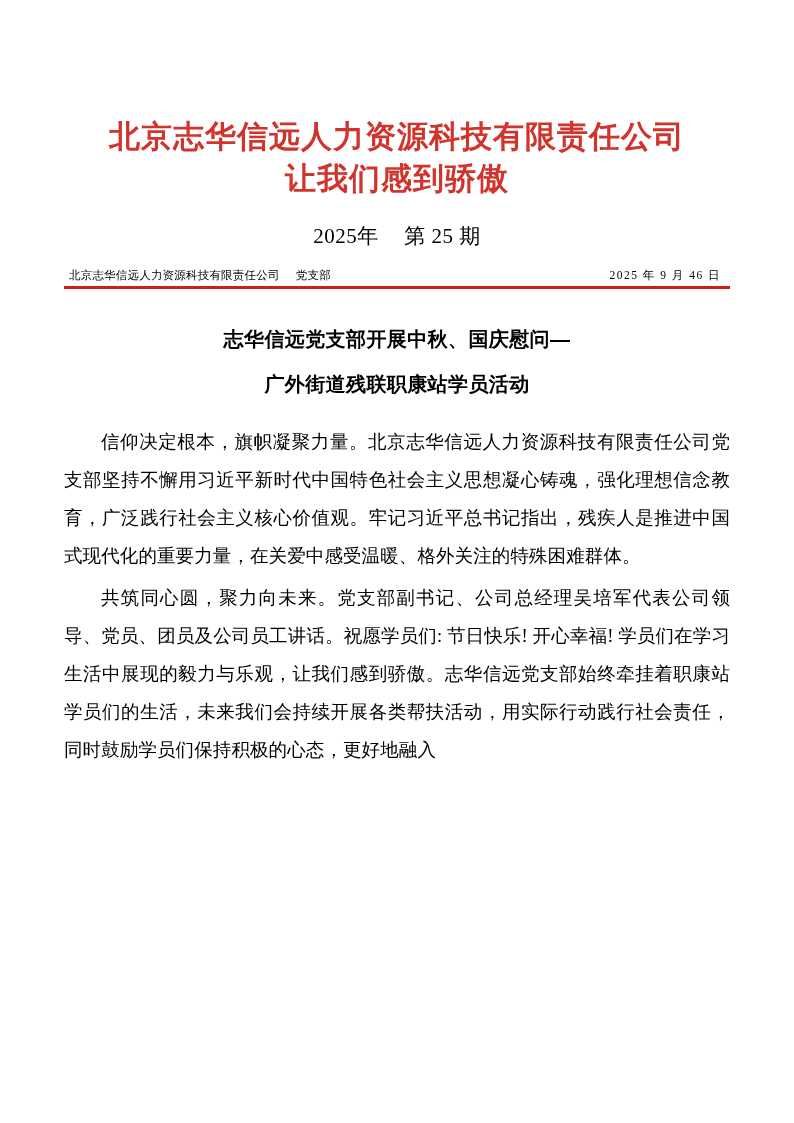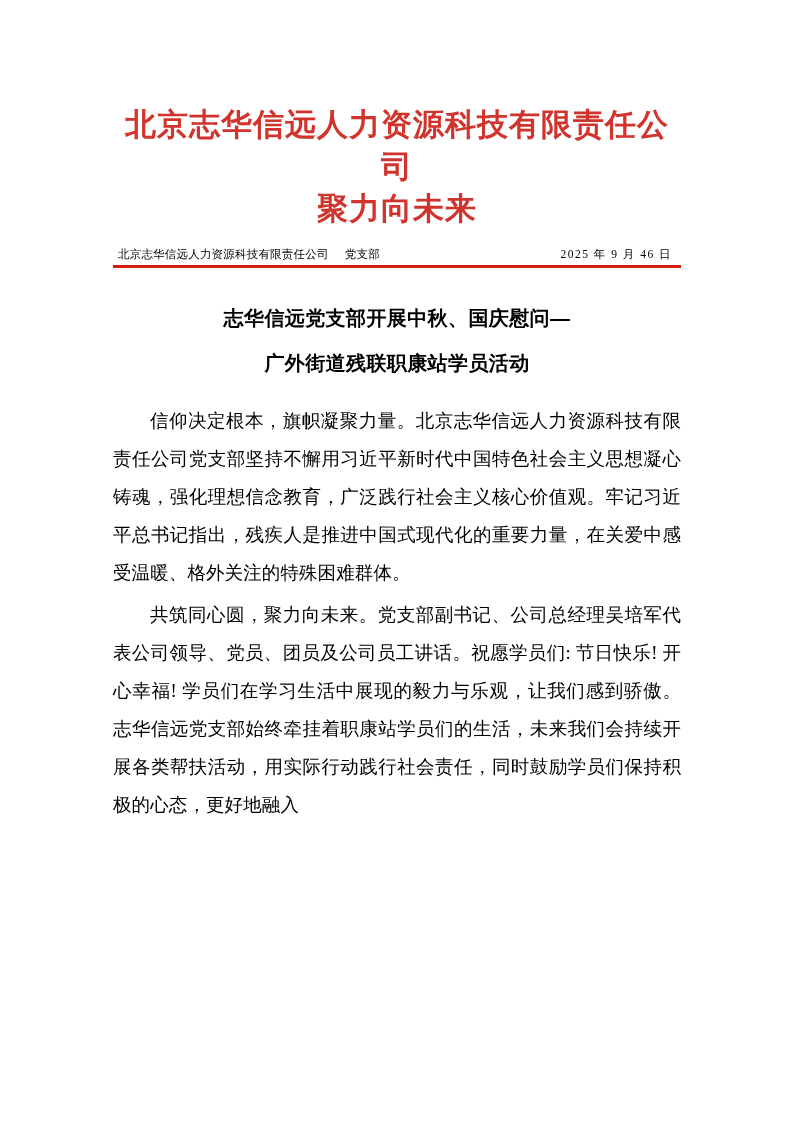--- a/index.html
+++ b/index.html
@@ -14,22 +14,23 @@
     overflow: hidden;
     font-family: "Liberation Serif", "DejaVu Serif", serif;
     color: #000000;
     -webkit-font-smoothing: antialiased;
   }
   .page {
     position: relative;
     width: 794px;
     height: 1007px;
     box-sizing: border-box;
-    padding: 0 113px;
+    padding: 0 64px;
     background: #ffffff;
+    margin-top: 12px;
   }
 
   
   .masthead {
     padding-top: 104px;
   }
   .doc-title {
     text-align: center;
     color: #d0342c;
     font-family: "Liberation Serif", "DejaVu Serif", serif;
@@ -111,23 +112,28 @@
   }
 </style>
 </head>
 <body>
 
 <div class="page">
 
   <header class="masthead">
     <h1 class="doc-title" style="color: rgb(208, 52, 44);">
       <span class="line1">北京志华信远人力资源科技有限责任公司</span>
-      <span class="line2">聚力向未来</span>
+      <span class="line2">让我们感到骄傲</span>
     </h1>
 
+    <div class="issue-line">
+      <span>2025年</span>
+      <span class="gap"></span>
+      <span>第 25 期</span>
+    </div>
 
     <div class="byline-row">
       <div class="byline-left">
         <span>北京志华信远人力资源科技有限责任公司</span>
         <span class="sep"></span>
         <span>党支部</span>
       </div>
       <div class="byline-right">2025 年 9 月 46 日</div>
     </div>
     <div class="red-rule" style="background: rgb(210, 31, 16);"></div>

